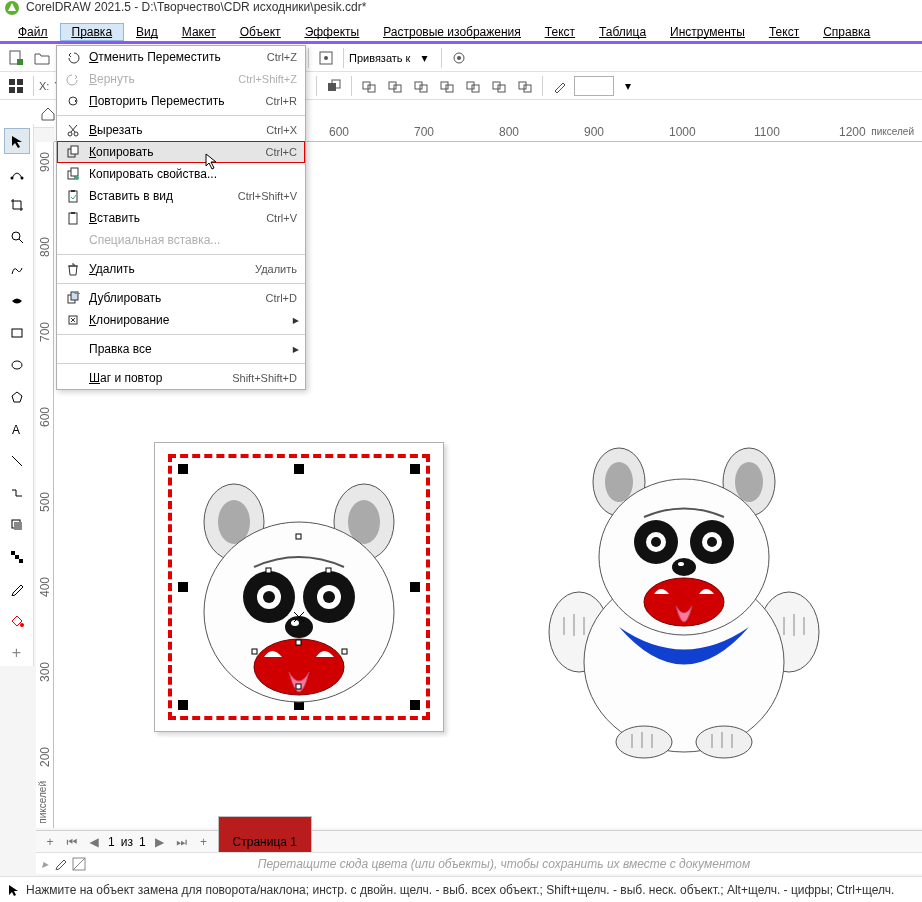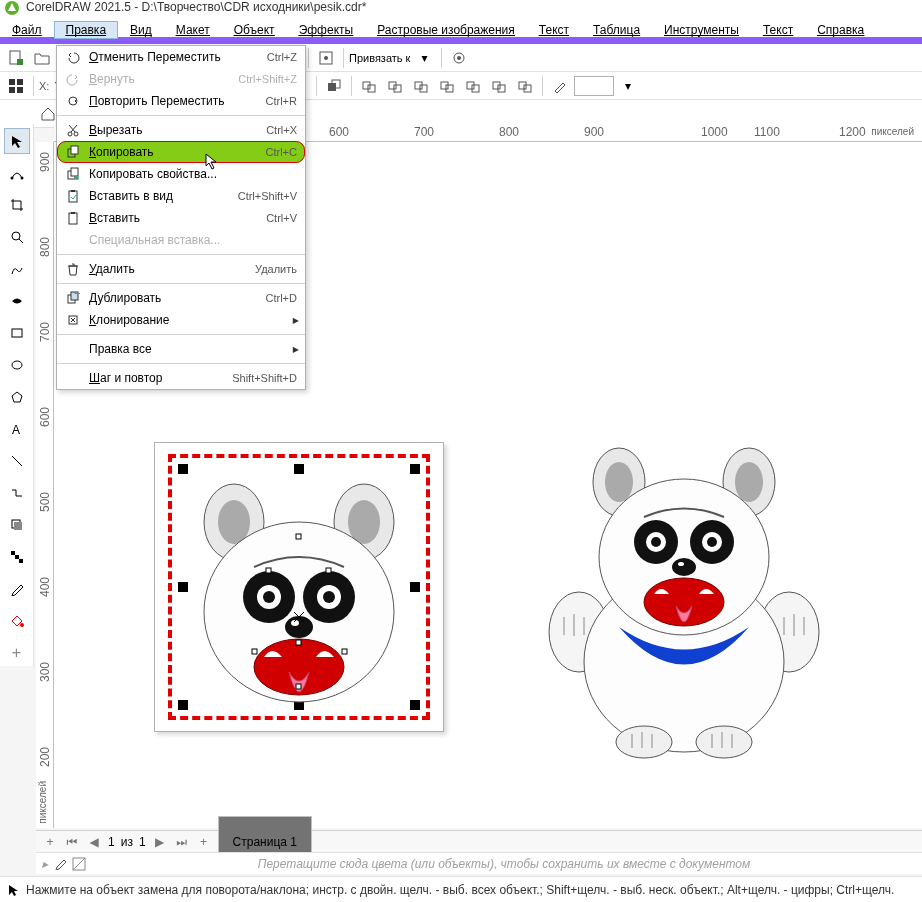--- a/index.html
+++ b/index.html
@@ -2,21 +2,21 @@
 <html><head>
 <meta charset="utf-8">
 <style>
 * { margin: 0; padding: 0; box-sizing: border-box; font-family: "Segoe UI", Tahoma, sans-serif; font-size: 12px; }
 body { width: 922px; height: 902px; background: #f5f5f5; overflow: hidden; position: relative; }
 
 .titlebar { height: 22px; background: #fff; display: flex; align-items: flex-start; padding: 0 4px; }
 .titlebar .app-icon { width: 16px; height: 16px; margin-right: 6px; }
 .titlebar .title-text { color: #333; font-size: 12px; }
 
-.menubar { height: 22px; background: #fff; display: flex; align-items: center; padding: 0 0; border-bottom: 7px solid #8b5cf6; }
+.menubar { height: 22px; background: #fff; display: flex; align-items: center; padding: 0 6px; border-bottom: 3px solid #8b5cf6; }
 .menubar .menu-item { padding: 2px 12px; cursor: default; }
 .menubar .menu-item.active { background: #d8e7f5; border: 1px solid #8bb8e0; padding: 1px 11px; }
 .menubar .menu-item span { text-decoration: underline; text-decoration-skip-ink: none; }
 .menubar .menu-label u { text-decoration: underline; }
 
 .toolbar1, .toolbar2 { height: 28px; background: #fff; border-bottom: 1px solid #e0e0e0; display: flex; align-items: center; padding: 0 4px; gap: 2px; }
 .tb-btn { width: 24px; height: 24px; display: inline-flex; align-items: center; justify-content: center; border: 1px solid transparent; }
 .tb-sep { width: 1px; height: 20px; background: #d0d0d0; margin: 0 3px; }
 .tb-input { width: 70px; height: 20px; border: 1px solid #b0b0b0; padding: 0 4px; font-size: 11px; background: #fff; }
 .tb-label { font-size: 11px; color: #555; margin-right: 3px; }
@@ -25,21 +25,21 @@
   position: absolute; left: 56px; top: 45px; width: 250px; background: #fff;
   border: 1px solid #b0b0b0; box-shadow: 2px 2px 6px rgba(0,0,0,.2); z-index: 100;
 }
 .dd-row { display: flex; align-items: center; height: 22px; padding: 0 8px 0 4px; position: relative; }
 .dd-row.sep { height: 1px; background: #d0d0d0; margin: 3px 0; }
 .dd-icon-col { width: 24px; display: inline-flex; align-items: center; justify-content: center; flex-shrink: 0; }
 .dd-label { flex: 1; padding-left: 4px; }
 .dd-label u { text-decoration: underline; }
 .dd-shortcut { color: #555; font-size: 11px; }
 .dd-row.disabled .dd-label, .dd-row.disabled .dd-shortcut { color: #b0b0b0; }
-.dd-row.highlighted { background: #84cc16; outline: 1px solid #e00000; outline-offset: -1px; border-radius: 9px; }
+.dd-row.highlighted { background: #e5e5e5; outline: 1px solid #e00000; outline-offset: -1px; }
 .dd-arrow { position: absolute; right: 6px; font-size: 8px; color: #333; }
 
 .toolbox { position: absolute; left: 0; top: 124px; width: 34px; background: #fff; border-right: 1px solid #e0e0e0; display: flex; flex-direction: column; align-items: center; padding-top: 4px; gap: 6px; }
 .toolbox .tool { width: 26px; height: 26px; display: inline-flex; align-items: center; justify-content: center; }
 .toolbox .tool.active { background: #e0e8f0; border: 1px solid #a0b8d0; }
 
 .ruler-h { position: absolute; left: 54px; top: 124px; right: 0; height: 18px; background: #fff; border-bottom: 1px solid #c0c0c0; font-size: 9px; color: #666; overflow: hidden; }
 .ruler-h .tick-label { position: absolute; top: 1px; }
 .ruler-h .unit-label { position: absolute; right: 8px; top: 2px; font-size: 10px; }
 .ruler-v { position: absolute; left: 36px; top: 142px; width: 18px; bottom: 74px; background: #fff; border-right: 1px solid #c0c0c0; font-size: 9px; color: #666; }
@@ -47,21 +47,21 @@
 .ruler-v .unit-label { position: absolute; bottom: 4px; left: 1px; writing-mode: vertical-rl; transform: rotate(180deg); font-size: 10px; }
 
 .canvas-area { position: absolute; left: 54px; top: 142px; right: 0; bottom: 74px; background: #fff; overflow: hidden; }
 
 .page-rect { position: absolute; left: 100px; top: 300px; width: 290px; height: 290px; background: #fff; border: 1px solid #b0b0b0; box-shadow: 3px 3px 4px rgba(0,0,0,.15); }
 .sel-dashed { position: absolute; left: 114px; top: 312px; width: 262px; height: 266px; border: 4px dashed #e00000; }
 .sel-handle { position: absolute; width: 10px; height: 10px; background: #000; }
 
 .page-nav { position: absolute; left: 36px; bottom: 50px; right: 0; height: 22px; background: #f8f8f8; border-top: 1px solid #d0d0d0; display: flex; align-items: center; padding: 0 6px; gap: 6px; font-size: 11px; }
 .page-nav .nav-btn { width: 16px; height: 16px; display: inline-flex; align-items: center; justify-content: center; color: #777; cursor: default; }
-.page-nav .page-tab { padding: 18px 14px; background: #737373; border: 1px solid #c0c0c0; }
+.page-nav .page-tab { padding: 18px 14px; background: #b91c1c; border: 1px solid #c0c0c0; }
 
 .color-tray { position: absolute; left: 36px; bottom: 28px; right: 0; height: 22px; background: #fff; border-top: 1px solid #e0e0e0; display: flex; align-items: center; gap: 6px; padding: 0 6px; font-style: italic; color: #a0a0a0; font-size: 11px; }
 
 .statusbar { position: absolute; left: 0; bottom: 0; right: 0; height: 26px; background: #fff; border-top: 1px solid #e0e0e0; display: flex; align-items: center; padding: 0 6px; font-size: 11px; color: #333; }
 .statusbar .cursor-icon { margin-right: 6px; }
 
 .cursor-pointer { position: absolute; left: 205px; top: 153px; z-index: 200; pointer-events: none; }
 svg { display: block; }
 
 .dog-face { position: absolute; }
@@ -493,21 +493,21 @@
 
 <div class="ruler-h" id="rulerH">
   <span class="unit-label">пикселей</span>
 <span class="tick-label" style="left: 20px;">300</span>
     <span class="tick-label" style="left: 105px;">400</span>
     <span class="tick-label" style="left: 190px;">500</span>
     <span class="tick-label" style="left: 275px;">600</span>
     <span class="tick-label" style="left: 360px;">700</span>
     <span class="tick-label" style="left: 445px;">800</span>
     <span class="tick-label" style="left: 530px;">900</span>
-    <span class="tick-label" style="left: 647px;">1000</span>
+    <span class="tick-label" style="left: 615px;">1000</span>
     <span class="tick-label" style="left: 700px;">1100</span>
     <span class="tick-label" style="left: 785px;">1200</span>
   </div>
 
 <div class="ruler-v" id="rulerV">
   <span class="unit-label">пикселей</span>
 <span class="tick-label" style="top: 10px;">900</span>
     <span class="tick-label" style="top: 95px;">800</span>
     <span class="tick-label" style="top: 180px;">700</span>
     <span class="tick-label" style="top: 265px;">600</span>

